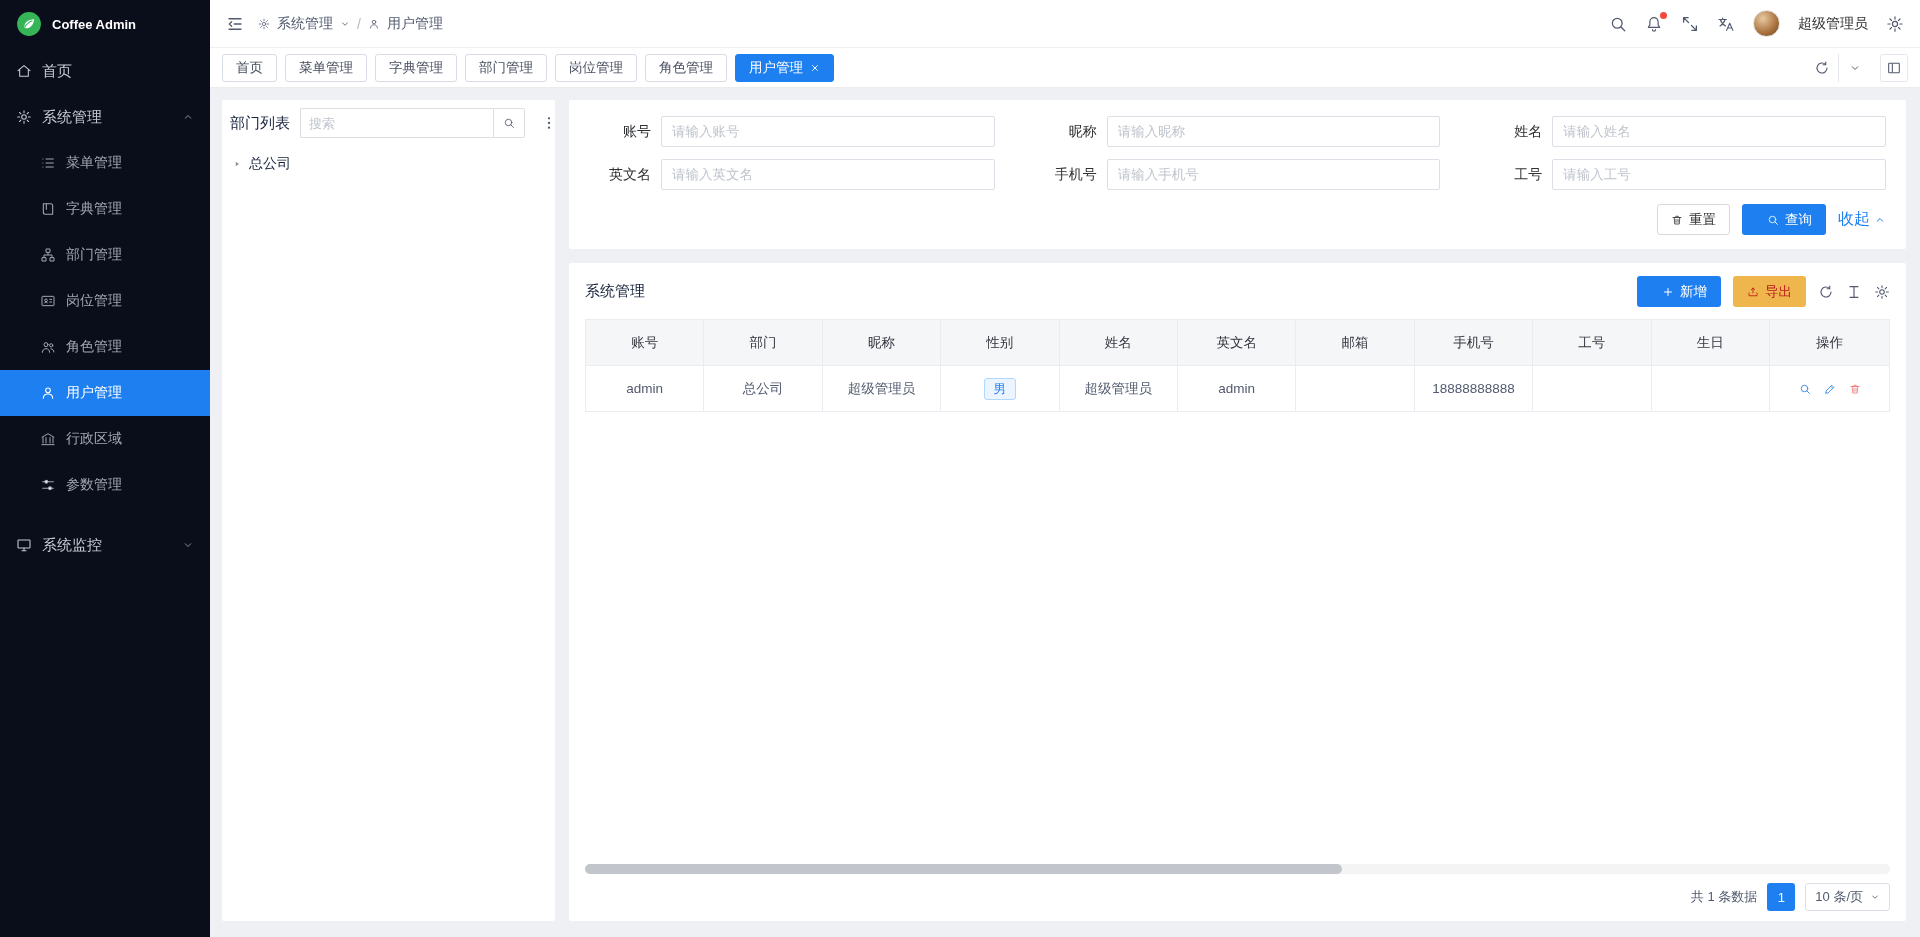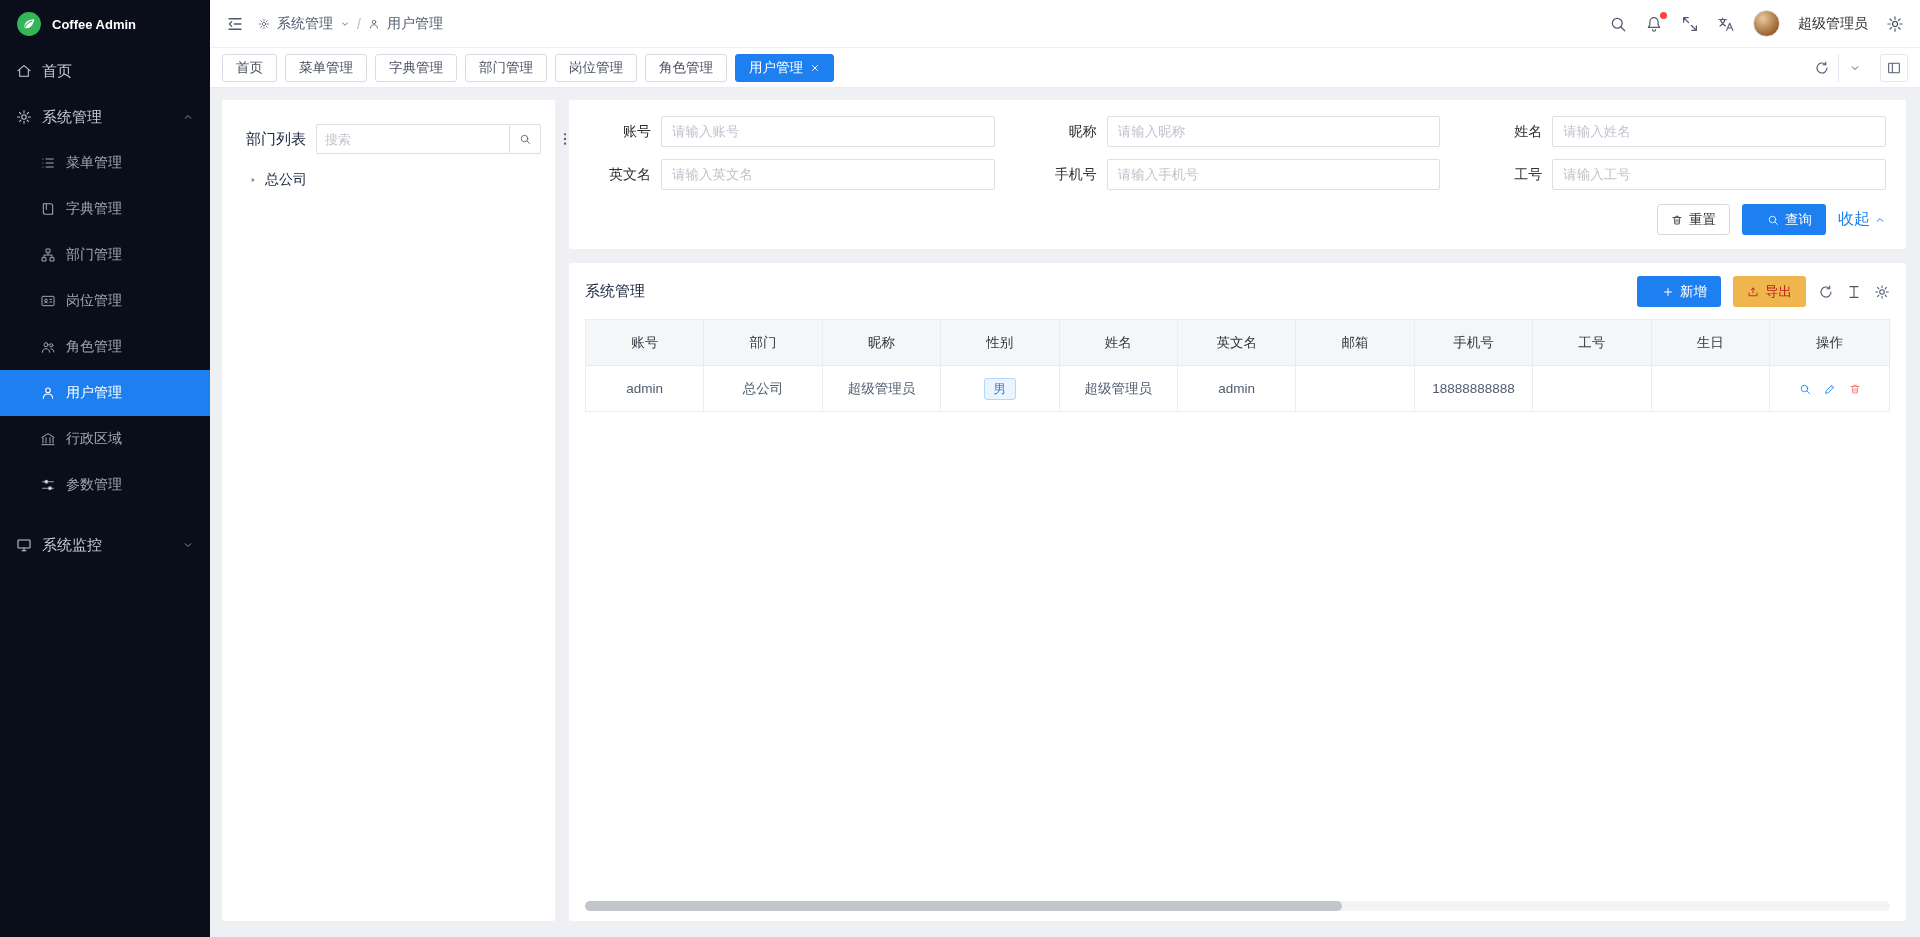--- a/index.html
+++ b/index.html
@@ -38,21 +38,21 @@
   .tab { height:28px; padding:0 13px; border:1px solid #d8dce5; background:#fff; display:inline-flex; align-items:center; gap:7px; font-size:13.5px; color:#495060; border-radius:3px; cursor:pointer; white-space:nowrap; }
   .tab.active { background:var(--primary,#1e80f0); border-color:var(--primary,#1e80f0); color:#fff; }
   .tab-tools { margin-left:auto; display:flex; align-items:center; }
   .tool-btn { background:none; border:none; color:#515a6e; cursor:pointer; display:flex; align-items:center; justify-content:center; width:32px; height:28px; }
   .tool-btn.boxed { border-left:1px solid #e4e7ed; }
   .tool-btn.outer { border:1px solid #e4e7ed; border-radius:3px; margin-left:10px; width:28px; }
 
   
   .content { flex:1; display:flex; gap:14px; padding:12px 14px 16px 12px; min-height:0; }
 
-  .dept-panel { width:333px; background:#fff; border-radius:2px; padding:24px; display:flex; flex-direction:column; gap:12px; flex-shrink:0; }
+  .dept-panel { width:333px; background:#fff; border-radius:2px; padding:8px; display:flex; flex-direction:column; gap:12px; flex-shrink:0; }
   .dept-head { display:flex; align-items:center; gap:10px; }
   .dept-title { font-size:15px; color:#17233d; white-space:nowrap; }
   .dept-search { flex:1; display:flex; align-items:center; }
   .dept-input { flex:1; min-width:0; height:30px; border:1px solid #dcdee2; border-right:none; border-radius:2px 0 0 2px; padding:0 8px; font-size:13px; color:#303133; outline:none; }
   .dept-search-btn { width:32px; height:30px; border:1px solid #dcdee2; background:#fff; border-radius:0 2px 2px 0; display:flex; align-items:center; justify-content:center; color:#515a6e; cursor:pointer; }
   .dept-dots { border:none; background:none; color:#515a6e; cursor:pointer; padding:0 2px; margin-left:4px; display:flex; }
   .tree-item { display:flex; align-items:center; gap:7px; padding:5px 2px; font-size:14px; color:#17233d; cursor:pointer; }
   .tree-caret { color:#8a8f99; }
 
   .right-col { flex:1; display:flex; flex-direction:column; gap:14px; min-width:0; }
@@ -627,18 +627,28 @@
                   </td>
                 </tr>
               </tbody>
             </table>
 
             <div class="h-scroll">
               <div class="h-thumb"></div>
             </div>
           </div>
 
+          <div class="pagination">
+            <span>共 1 条数据</span>
+            <button class="page-num">1</button>
+            <button class="page-size">
+              <span>10 条/页</span>
+              <svg class="ic ic-xs">
+                  <use href="#i-chev-down"></use>
+                </svg>
+            </button>
+          </div>
         </section>
 
       </div>
     </div>
   </div>
 </div>
 
 </body></html>

